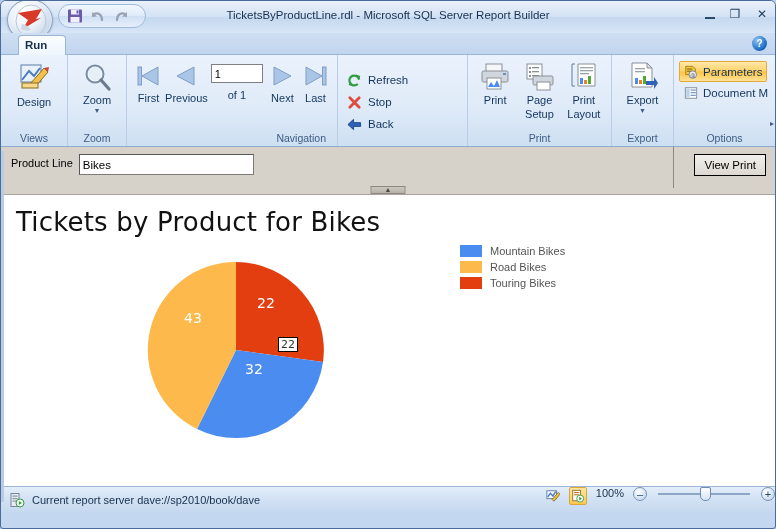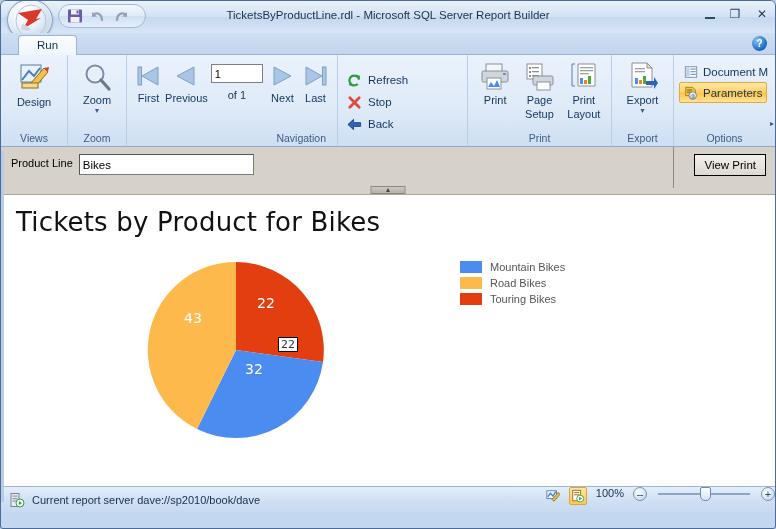--- a/index.html
+++ b/index.html
@@ -56,26 +56,27 @@
   .wmin{border-bottom:2px solid #2b4b6b; height:9px; width:10px !important;}
 
   
   .tabstrip{
     position:relative; height:22px;
     background:linear-gradient(to bottom,#cfdff3 0%,#c2d5ee 100%);
     border-bottom:1px solid #9ab5d6;
   }
   .tab{
     position:absolute; left:17px; top:2px;
-    height:21px; padding:3px 18px 0 18px;
+    height:21px; padding:3px 18px 0 6px;
     font-size:11.5px; color:#15304e;
     background:linear-gradient(to bottom,#fbfdff 0%,#eef5fd 100%);
     border:1px solid #9ab5d6; border-bottom:none;
     border-radius:4px 4px 0 0;
     cursor:pointer;
+    font-weight:bold;
   }
   .help-orb{
     position:absolute; right:8px; top:3px;
     width:15px;height:15px;border-radius:50%;
     background:radial-gradient(circle at 35% 30%,#8fc4f2,#1566c0 70%,#0d4a91);
     color:#fff;font-size:10px;font-weight:bold;text-align:center;line-height:15px;
     cursor:pointer;
   }
 
   
@@ -171,21 +172,21 @@
     background:#fff;
     border-left:3px solid #b9cce4;
     overflow:hidden;
   }
   .report-title{
     position:absolute; left:12px; top:12px;
     font-size:26px; color:#111; letter-spacing:.2px;
     font-family:"DejaVu Sans", sans-serif;
   }
   .chart-area{position:absolute; left:0; top:50px; width:100%; height:230px;}
-  .legend{position:absolute; left:456px; top:16px;}
+  .legend{position:absolute; left:456px; top:0px;}
   .legend-row{display:flex; align-items:center; margin-bottom:4px;}
   .legend-swatch{width:22px;height:12px;margin-right:8px;}
   .legend-text{font-size:11px; color:#555;}
   .pie-label{
     position:absolute; color:#fff; font-size:14px;
     font-family:"DejaVu Sans", sans-serif;
   }
   .sel-label{
     position:absolute; background:#fff; border:1px solid #000;
     font-size:11px; color:#333; padding:0 2px; line-height:13px;
@@ -427,43 +428,43 @@
           </svg>
           <div class="lbl">Export</div>
           <div class="caret">▼</div>
         </div>
       </div>
       <div class="glabel">Export</div>
     </div>
 
     <div class="rgroup" style="width:101px;border-right:none;padding-top:6px;">
       <div class="gbody" style="flex-direction:column;">
+        <div class="optbtn sel">
+          <svg width="14" height="14" viewBox="0 0 16 16">
+            <path d="M2 1.5 L10 1.5 L13 4.5 L13 11 L2 11 Z" fill="#f5c842" stroke="#9c7a18"></path>
+            <g fill="#7a6212">
+                <rect x="3.5" y="4" width="6" height="1.2"></rect>
+                <rect x="3.5" y="6.5" width="6" height="1.2"></rect>
+              </g>
+            <circle cx="10" cy="11" r="4.3" fill="#eef2f6" stroke="#6b7a8d"></circle>
+            <text x="10" y="13.3" font-size="6" text-anchor="middle" fill="#3a4a5e" font-family="DejaVu Sans">@</text>
+          </svg>
+          <span>Parameters</span>
+        </div>
         <div class="optbtn">
           <svg width="14" height="14" viewBox="0 0 16 16">
             <rect x="1.5" y="2" width="13" height="12" fill="#fff" stroke="#7a8694"></rect>
             <rect x="2.5" y="3" width="4" height="10" fill="#bcd2ea"></rect>
             <g fill="#6b8fbf">
                 <rect x="7.5" y="4" width="6" height="1.3"></rect>
                 <rect x="7.5" y="7" width="6" height="1.3"></rect>
                 <rect x="7.5" y="10" width="6" height="1.3"></rect>
               </g>
           </svg>
           <span>Document M</span>
-        </div>
-        <div class="optbtn sel">
-          <svg width="14" height="14" viewBox="0 0 16 16">
-            <path d="M2 1.5 L10 1.5 L13 4.5 L13 11 L2 11 Z" fill="#f5c842" stroke="#9c7a18"></path>
-            <g fill="#7a6212">
-                <rect x="3.5" y="4" width="6" height="1.2"></rect>
-                <rect x="3.5" y="6.5" width="6" height="1.2"></rect>
-              </g>
-            <circle cx="10" cy="11" r="4.3" fill="#eef2f6" stroke="#6b7a8d"></circle>
-            <text x="10" y="13.3" font-size="6" text-anchor="middle" fill="#3a4a5e" font-family="DejaVu Sans">@</text>
-          </svg>
-          <span>Parameters</span>
         </div>
       </div>
       <div class="grp-more">▸</div>
       <div class="glabel">Options</div>
     </div>
   </div>
 
   <div class="parambar">
     <div class="param-label">Product Line</div>
     <input class="param-input" value="Bikes" style="">

